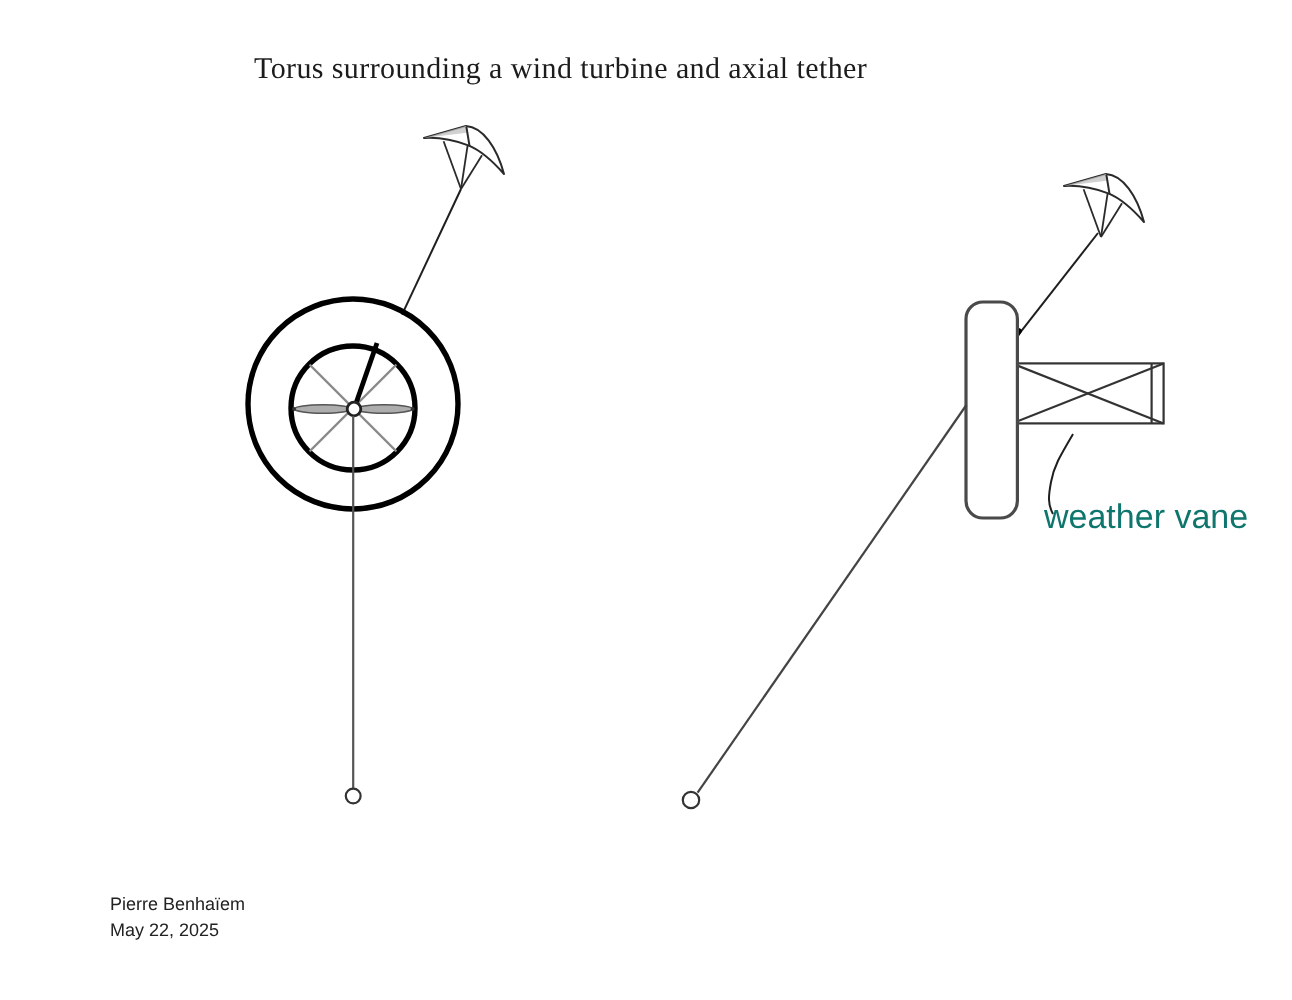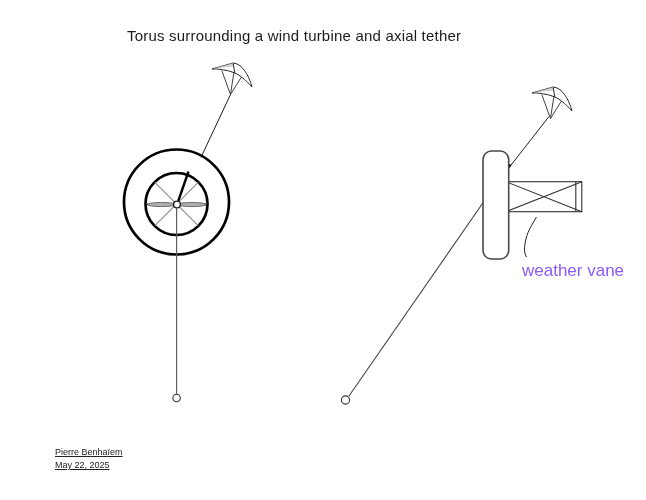--- a/index.html
+++ b/index.html
@@ -1,22 +1,22 @@
 <!DOCTYPE html>
 <html><head>
 <meta charset="utf-8">
 <style>
   html,body{margin:0;padding:0;background:#fff;}
   .canvas{position:relative;width:646px;height:500px;background:#ffffff;overflow:hidden;
           font-family:"Liberation Sans",sans-serif;}
   .canvas svg{position:absolute;left:0;top:0;}
   .title{position:absolute;left:127px;top:27px;font-size:15px;color:#1c1c1c;
-         letter-spacing:.2px;white-space:nowrap;}
-  .vane-label{position:absolute;left:522px;top:249px;font-size:17px;color:#8b5cf6;white-space:nowrap;margin-top:12px;}
-  .credit{position:absolute;left:55px;top:446px;font-size:9px;color:#222;line-height:13px;text-decoration:underline;}
+         letter-spacing:.2px;white-space:nowrap;font-family:Liberation Serif, serif;}
+  .vane-label{position:absolute;left:522px;top:249px;font-size:17px;color:#0f766e;white-space:nowrap;}
+  .credit{position:absolute;left:55px;top:446px;font-size:9px;color:#222;line-height:13px;}
   
   .ink{stroke:#1f1f1f;}
   .heavy{stroke:#000000;}
   .gray{stroke:#8a8a8a;}
   .tether{stroke:#555555;}
 </style>
 </head>
 <body>
 
 <div class="canvas">

